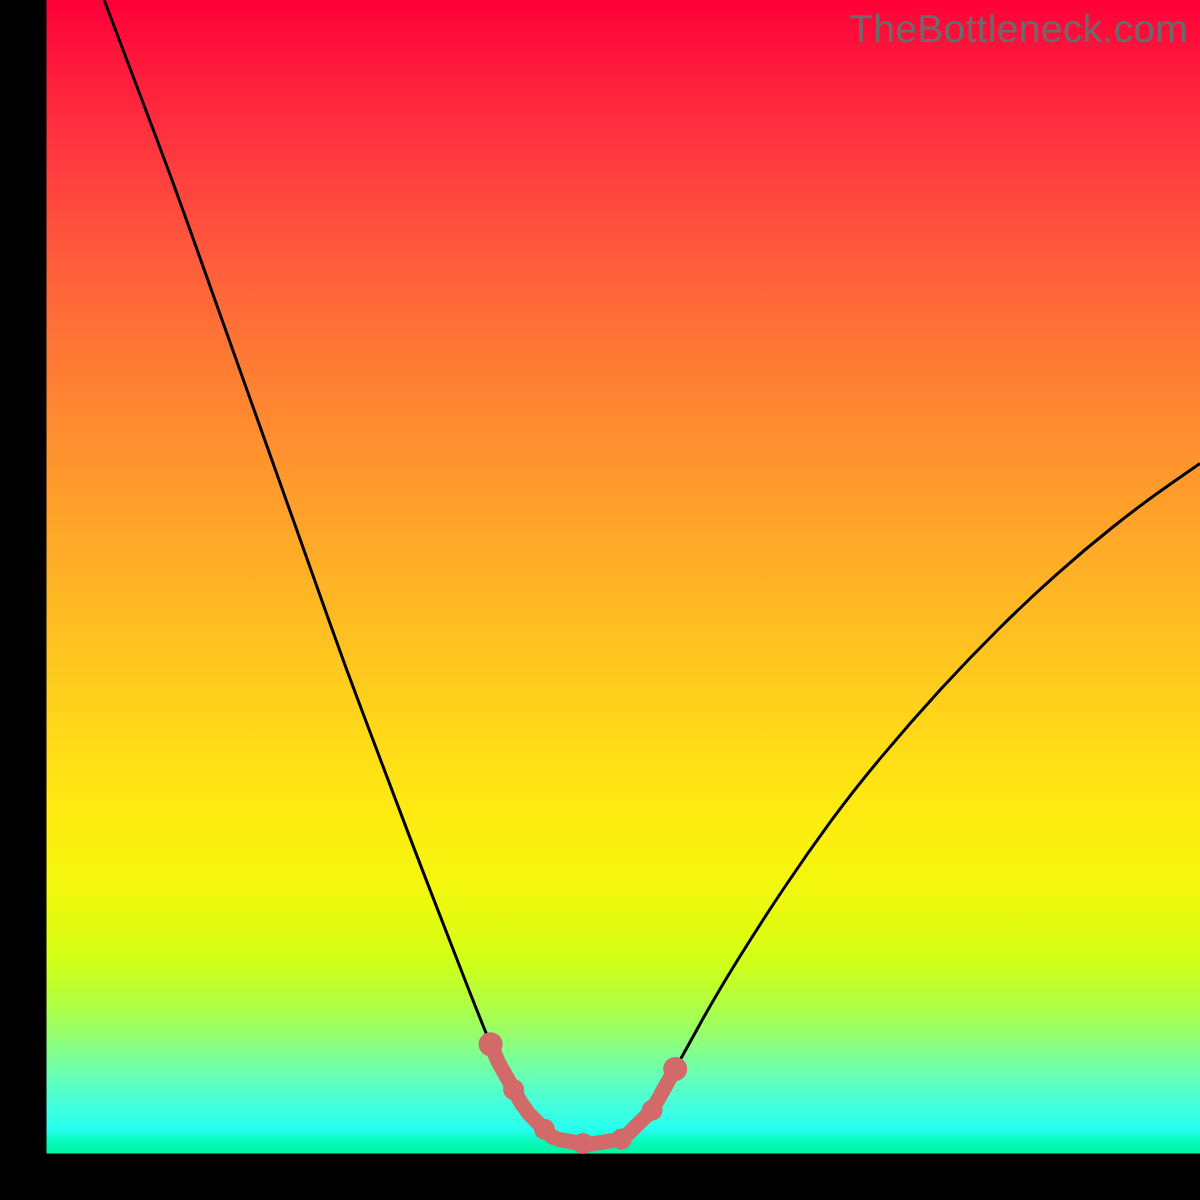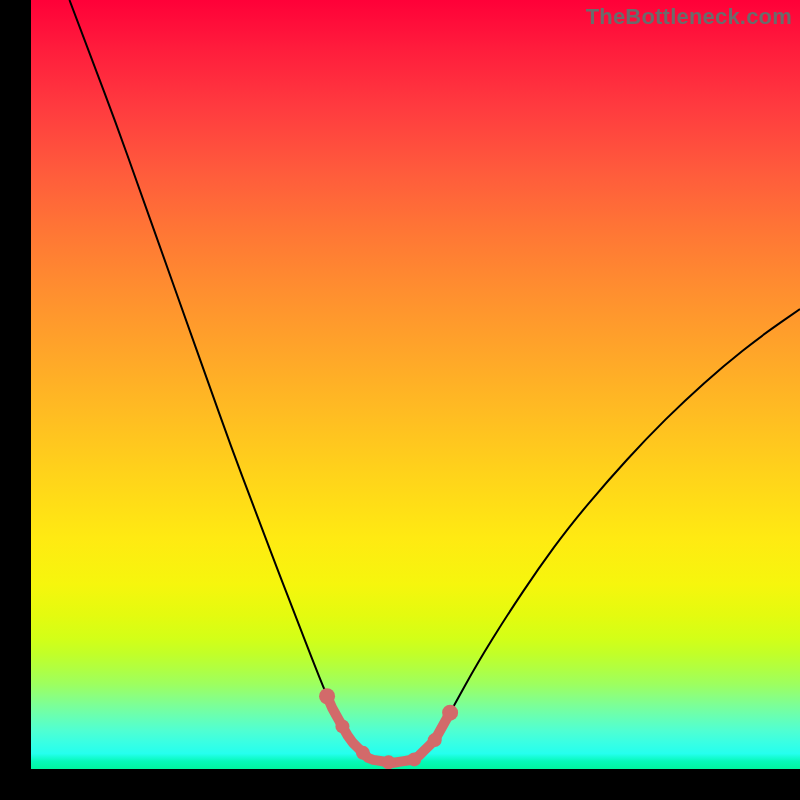--- a/index.html
+++ b/index.html
@@ -56,22 +56,22 @@
     top: 0;
     width: 769px;
     height: 769px;
     display: block;
   }
   .watermark {
     position: absolute;
     top: 4px;
     right: 8px;
     color: #6b6b6b;
-    font-size: 22px;
-    font-weight: 700;
+    font-size: 26px;
+    font-weight: 400;
     letter-spacing: 0.2px;
     user-select: none;
   }
   .curve-main {
     fill: none;
     stroke: #000;
     stroke-width: 2;
   }
   .accent-curve {
     fill: none;

